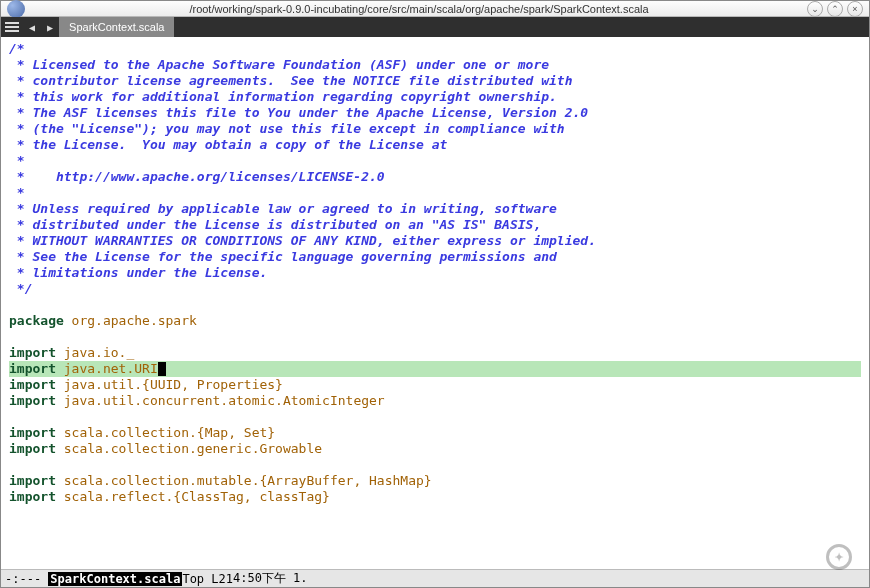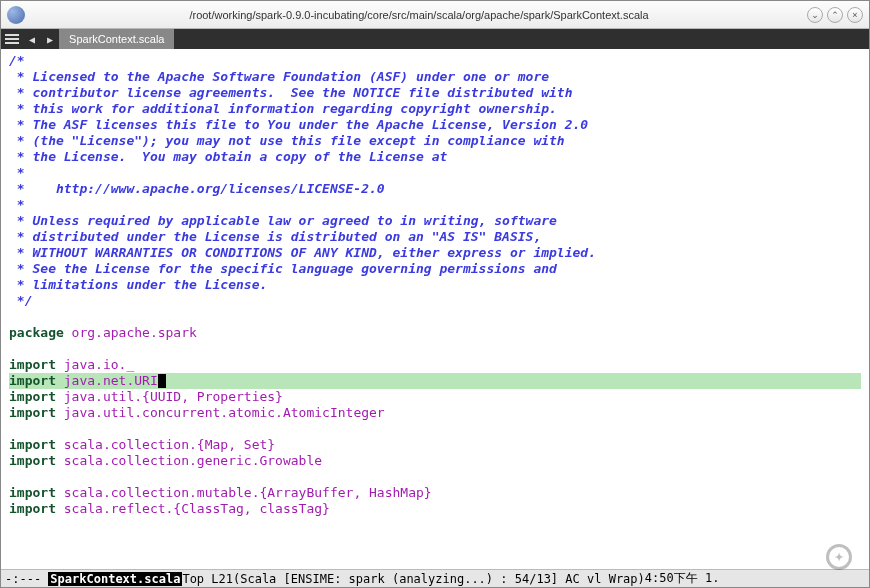--- a/index.html
+++ b/index.html
@@ -1,35 +1,35 @@
 <!DOCTYPE html>
 <html><head>
 <meta charset="utf-8">
 <style>
   * { margin: 0; padding: 0; box-sizing: border-box; }
   html, body { width: 870px; height: 588px; font-family: "DejaVu Sans Mono", "Courier New", monospace; font-size: 13px; overflow: hidden; background: #fff; }
   .window { display: flex; flex-direction: column; height: 100%; border: 1px solid #888; }
-  .titlebar { height: 28px; background: linear-gradient(#fdfdfd,#ececec); border-bottom: 1px solid #b8b8b8; display: flex; align-items: center; font-family: sans-serif; font-size: 11px; color: #333; }
+  .titlebar { height: 16px; background: linear-gradient(#fdfdfd,#ececec); border-bottom: 1px solid #b8b8b8; display: flex; align-items: center; font-family: sans-serif; font-size: 11px; color: #333; }
   .tb-icon { width: 18px; height: 18px; border-radius: 50%; background: radial-gradient(circle at 30% 30%, #9db8e8, #4a6aa8); margin: 0 6px; }
   .tb-title { flex: 1; text-align: center; white-space: nowrap; overflow: hidden; }
   .tb-btns { display: flex; gap: 4px; padding-right: 6px; }
   .tb-btn { width: 16px; height: 16px; border-radius: 50%; border: 1px solid #aaa; background: linear-gradient(#fff,#e6e6e6); display: flex; align-items: center; justify-content: center; font-size: 9px; color: #555; cursor: pointer; }
   .tabbar { height: 20px; background: #2f2f2f; display: flex; align-items: stretch; }
   .tabbar-cell { display: flex; align-items: center; padding: 0 4px; }
   .menu-bars { display: flex; flex-direction: column; gap: 2px; }
   .menu-bars span { width: 14px; height: 2px; background: #ddd; }
   .arrow { color: #ddd; font-size: 10px; padding: 0 2px; }
   .tab-active { background: #888; color: #fff; padding: 0 10px; display: flex; align-items: center; font-family: sans-serif; font-size: 11px; }
   .editor { flex: 1; background: #fff; overflow: hidden; padding: 4px 8px 0 8px; line-height: 16px; white-space: pre; }
   .line { height: 16px; }
   .hl { background: #b8e6b8; display: block; width: 100%; }
   .cursor { display: inline-block; width: 8px; height: 14px; background: #000; vertical-align: text-bottom; }
   .c-comment { color: #3a3ae0; font-style: italic; font-weight: bold; }
   .c-kw { color: #14532d; font-weight: bold; }
-  .c-plain { color: #a21caf; }
+  .c-plain { color: #a16207; }
   .statusbar { height: 18px; background: #e6e6e6; border-top: 1px solid #bbb; display: flex; align-items: center; font-size: 12px; padding: 0 4px; white-space: nowrap; overflow: hidden; }
   .sb-name { background: #000; color: #fff; padding: 0 2px; font-weight: bold; }
   .watermark { position: fixed; right: 18px; bottom: 18px; color: rgba(0,0,0,0.25); font-family: sans-serif; font-size: 20px; font-weight: bold; display: flex; align-items: center; gap: 6px; pointer-events: none; }
   .wm-circle { width: 26px; height: 26px; border: 3px solid rgba(0,0,0,0.25); border-radius: 50%; display: flex; align-items: center; justify-content: center; font-size: 11px; }
 </style>
 </head>
 <body>
 
 <div class="window">
   <div class="titlebar">
@@ -58,20 +58,19 @@
       </div>
     <div class="tab-active">SparkContext.scala</div>
   </div>
 
   <div class="editor" id="editor"><div class="line"><span class="c-comment">/*</span></div><div class="line"><span class="c-comment"> * Licensed to the Apache Software Foundation (ASF) under one or more</span></div><div class="line"><span class="c-comment"> * contributor license agreements.  See the NOTICE file distributed with</span></div><div class="line"><span class="c-comment"> * this work for additional information regarding copyright ownership.</span></div><div class="line"><span class="c-comment"> * The ASF licenses this file to You under the Apache License, Version 2.0</span></div><div class="line"><span class="c-comment"> * (the "License"); you may not use this file except in compliance with</span></div><div class="line"><span class="c-comment"> * the License.  You may obtain a copy of the License at</span></div><div class="line"><span class="c-comment"> *</span></div><div class="line"><span class="c-comment"> *    http://www.apache.org/licenses/LICENSE-2.0</span></div><div class="line"><span class="c-comment"> *</span></div><div class="line"><span class="c-comment"> * Unless required by applicable law or agreed to in writing, software</span></div><div class="line"><span class="c-comment"> * distributed under the License is distributed on an "AS IS" BASIS,</span></div><div class="line"><span class="c-comment"> * WITHOUT WARRANTIES OR CONDITIONS OF ANY KIND, either express or implied.</span></div><div class="line"><span class="c-comment"> * See the License for the specific language governing permissions and</span></div><div class="line"><span class="c-comment"> * limitations under the License.</span></div><div class="line"><span class="c-comment"> */</span></div><div class="line"></div><div class="line"><span class="c-kw">package</span><span class="c-plain"> org.apache.spark</span></div><div class="line"></div><div class="line"><span class="c-kw">import</span><span class="c-plain"> java.io._</span></div><div class="line hl"><span class="c-kw">import</span><span class="c-plain"> java.net.URI</span><span class="cursor"></span></div><div class="line"><span class="c-kw">import</span><span class="c-plain"> java.util.{UUID, Properties}</span></div><div class="line"><span class="c-kw">import</span><span class="c-plain"> java.util.concurrent.atomic.AtomicInteger</span></div><div class="line"></div><div class="line"><span class="c-kw">import</span><span class="c-plain"> scala.collection.{Map, Set}</span></div><div class="line"><span class="c-kw">import</span><span class="c-plain"> scala.collection.generic.Growable</span></div><div class="line"></div><div class="line"><span class="c-kw">import</span><span class="c-plain"> scala.collection.mutable.{ArrayBuffer, HashMap}</span></div><div class="line"><span class="c-kw">import</span><span class="c-plain"> scala.reflect.{ClassTag, classTag}</span></div></div>
 
   <div class="statusbar">
     <span>-:---</span>&nbsp;
     <span class="sb-name">SparkContext.scala</span>
     <span>   Top L21    </span>
-    <span>(Scala [ENSIME: spark (analyzing...) : 54/13] AC vl Wrap)</span>
     <span> 4:50下午 1.</span>
   </div>
 </div>
 
 <div class="watermark">
   <div class="wm-circle">✦</div>
 </div>
 
 </body></html>

